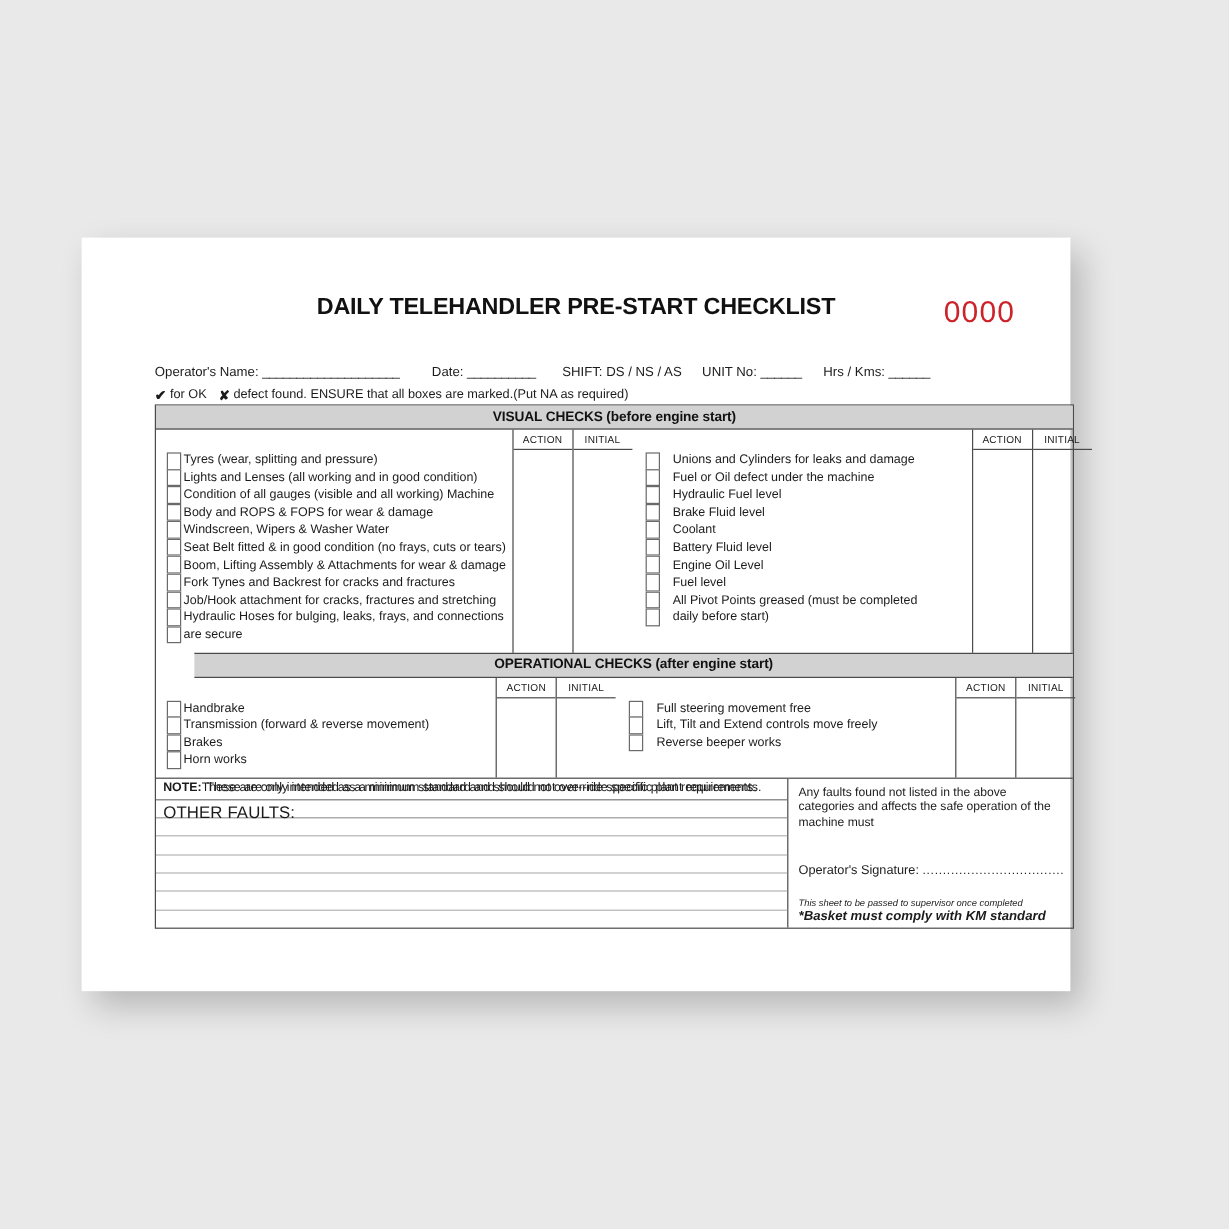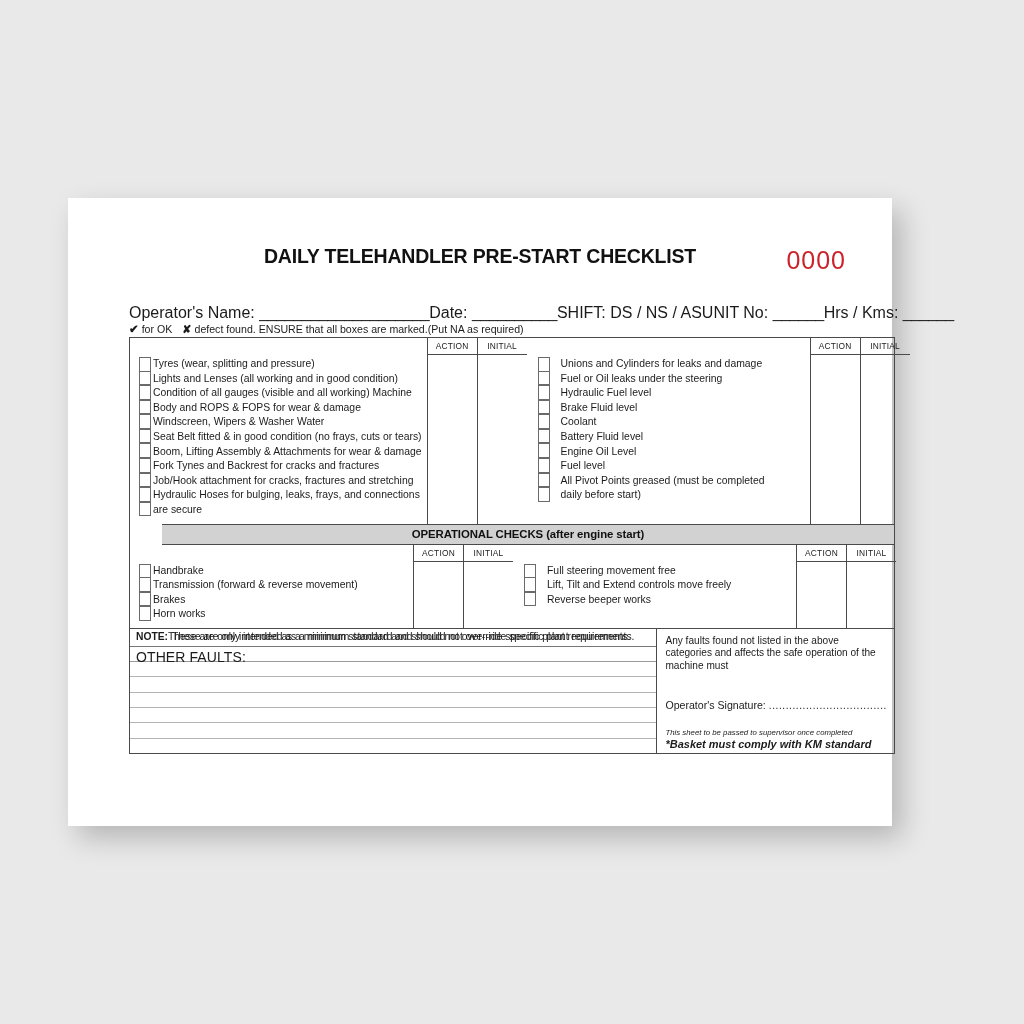--- a/index.html
+++ b/index.html
@@ -53,21 +53,21 @@
   }
 
   
   .fields-row {
     position: absolute;
     left: 61px;
     right: 46px;
     top: 106px;
     display: flex;
     align-items: baseline;
-    font-size: 16px;
+    font-size: 11px;
     color: #1b1b1b;
     white-space: nowrap;
   }
   .fld { display: inline-block; }
   .fld .lbl { }
   .fld .blank { letter-spacing: -0.4px; }
   .gap-a { width: 27px; }
   .gap-b { width: 22px; }
   .gap-c { width: 17px; }
   .gap-d { width: 18px; }
@@ -255,20 +255,21 @@
 
   <div class="legend-row">
     <span class="tick">✔</span>
     <span>for OK</span>
     <span class="cross">✘</span>
     <span>defect found. ENSURE that all boxes are marked.(Put NA as required)</span>
   </div>
 
   <div id="tablewrap">
 
+    <div class="band">VISUAL CHECKS (before engine start)</div>
     <div class="checkrow">
       <div class="pane-items">
         <div class="items-list" id="v-left">
             <div class="citem">
               <div class="cbox"></div>
               <div class="citxt">Tyres (wear, splitting and pressure)</div>
             </div>
             <div class="citem">
               <div class="cbox"></div>
               <div class="citxt">Lights and Lenses (all working and in good condition)</div>
@@ -320,21 +321,21 @@
         <div class="body"></div>
       </div>
       <div class="pane-items right">
         <div class="items-list" id="v-right">
             <div class="citem">
               <div class="cbox"></div>
               <div class="citxt">Unions and Cylinders for leaks and damage</div>
             </div>
             <div class="citem">
               <div class="cbox"></div>
-              <div class="citxt">Fuel or Oil leaks under the steering</div>
+              <div class="citxt">Fuel or Oil defect under the machine</div>
             </div>
             <div class="citem">
               <div class="cbox"></div>
               <div class="citxt">Hydraulic Fuel level</div>
             </div>
             <div class="citem">
               <div class="cbox"></div>
               <div class="citxt">Brake Fluid level</div>
             </div>
             <div class="citem">

